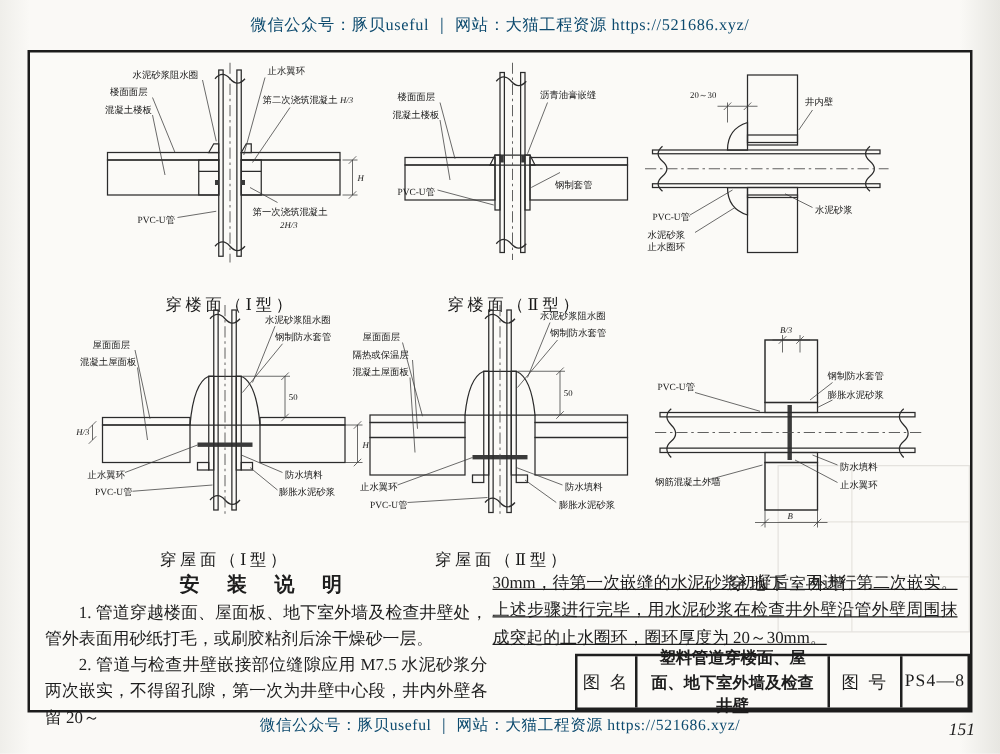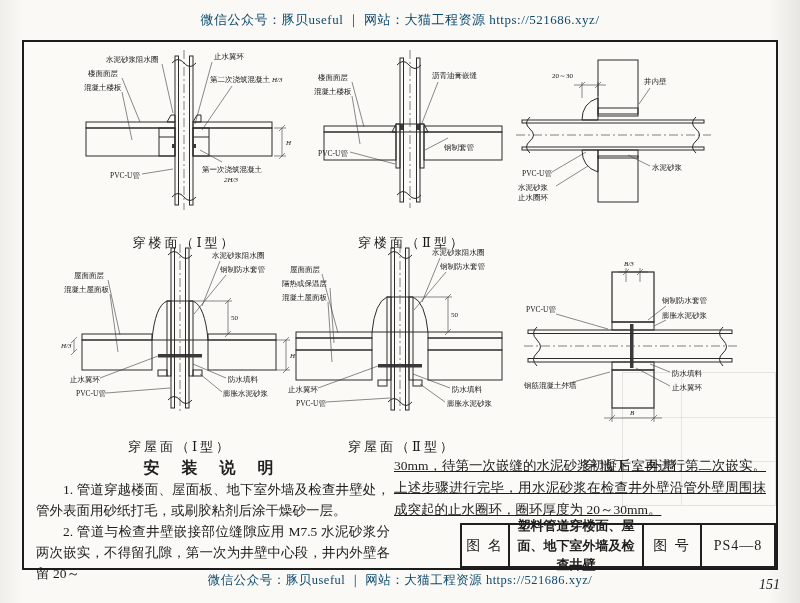--- a/index.html
+++ b/index.html
@@ -21,21 +21,21 @@
   svg .cl{stroke:#4a4a4a;stroke-width:.7;fill:none;stroke-dasharray:9 3 2 3;}
   .notes{position:absolute;left:36px;top:458px;width:354px;}
   .notes h3{margin:0 0 0 0;text-align:center;font-size:16px;letter-spacing:9px;font-weight:bold;}
   .notes p{margin:0;font-size:13.5px;line-height:21px;text-align:justify;text-indent:2em;}
   .cont{position:absolute;left:394px;top:455px;width:372px;font-size:13.5px;line-height:22px;text-align:justify;text-decoration:underline;}
   .tblock{position:absolute;left:460px;top:523px;width:316px;height:45px;border:2px solid #1f1f1f;display:flex;box-sizing:border-box;background:#fbfaf7;}
   .tblock .cell{display:flex;align-items:center;justify-content:center;box-sizing:border-box;}
   .tblock .lab{width:48px;font-size:14px;border-right:2px solid #1f1f1f;letter-spacing:2px;}
   .tblock .nm{flex:1;font-size:13px;font-weight:600;text-align:center;line-height:1.5;border-right:2px solid #1f1f1f;padding:0 6px;}
   .tblock .lab2{width:58px;font-size:14px;border-right:2px solid #1f1f1f;letter-spacing:2px;}
-  .tblock .no{width:72px;font-size:14px;letter-spacing:1px;}
+  .tblock .no{width:52px;font-size:14px;letter-spacing:1px;}
   .pageno{position:absolute;left:742px;top:577px;font-size:14px;font-style:italic;margin-left:17px;}
   .ghost{position:absolute;left:598px;top:330px;width:152px;height:132px;border:1px solid rgba(115,105,92,.16);}
   .ghost div{position:absolute;background:rgba(115,105,92,.14);}
 </style>
 </head>
 <body>
 
 <svg width="0" height="0" style="position:absolute">
   <defs>
     <pattern id="conc" width="16" height="16" patternUnits="userSpaceOnUse">

